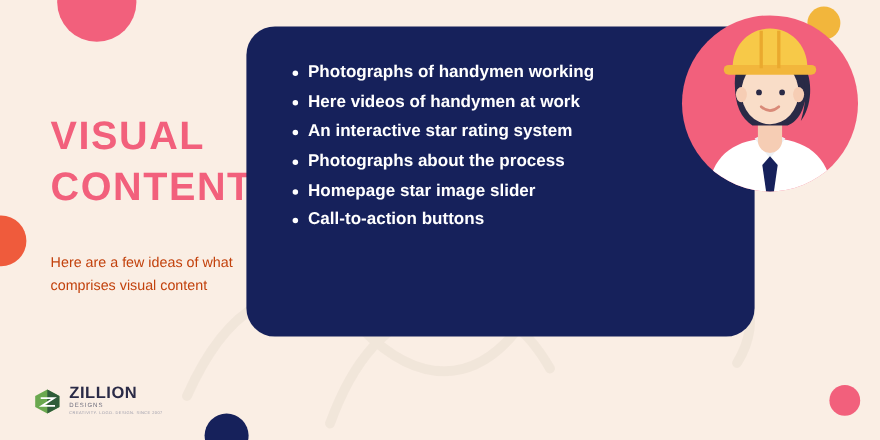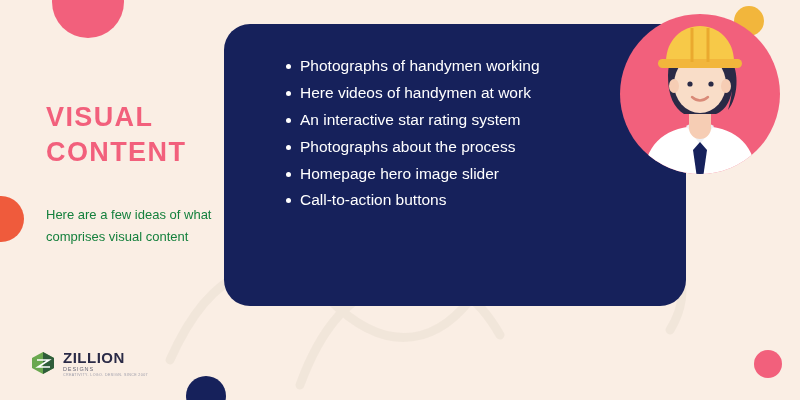--- a/index.html
+++ b/index.html
@@ -62,48 +62,49 @@
 
   
   .left-col {
     position: absolute;
     left: 46px;
     top: 100px;
     width: 180px;
   }
   .title {
     color: #f2607c;
-    font-size: 27px;
+    font-size: 36px;
     font-weight: bold;
     letter-spacing: 1.4px;
     line-height: 1.3;
     margin: 0 0 34px 0;
     text-transform: uppercase;
   }
   .subtitle {
-    color: #15803d;
+    color: #c2410c;
     font-size: 13px;
     line-height: 1.65;
     margin: 0;
   }
 
   
   .card {
     position: absolute;
     left: 224px;
     top: 24px;
     width: 462px;
     height: 282px;
     background: #16215b;
     border-radius: 26px;
   }
   .bullets {
     margin: 0;
-    padding: 34px 20px 0 62px;
+    padding: 34px 20px 0 42px;
     list-style: none;
+    font-weight: bold;
   }
   .bullets li {
     position: relative;
     color: #ffffff;
     font-size: 15.5px;
     line-height: 1.0;
     padding: 0 0 0 14px;
     margin: 0 0 11.4px 0;
     white-space: nowrap;
   }
@@ -132,21 +133,21 @@
     border-radius: 50%;
     background: #f2607c;
   }
 
   
   .logo {
     position: absolute;
     left: 30px;
     bottom: 22px;
     display: flex;
-    align-items: flex-start;
+    align-items: flex-end;
     gap: 7px;
   }
   .logo-mark {
     width: 26px;
     height: 26px;
     position: relative;
   }
   .logo-text {
     display: flex;
     flex-direction: column;
@@ -191,21 +192,21 @@
     <h1 class="title">VISUAL CONTENT</h1>
     <p class="subtitle">Here are a few ideas of what comprises visual content</p>
   </div>
 
   <div class="card">
     <ul class="bullets">
       <li>Photographs of handymen working</li>
       <li>Here videos of handymen at work</li>
       <li>An interactive star rating system</li>
       <li>Photographs about the process</li>
-      <li>Homepage hero image slider</li>
+      <li>Homepage star image slider</li>
       <li>Call-to-action buttons</li>
     </ul>
   </div>
 
   <div class="avatar">
     <div class="ring"></div>
     <svg viewBox="0 0 160 160" width="160" height="160" style="position:absolute;inset:0">
       <defs>
         <clipPath id="avatarClip">
             <circle cx="80" cy="80" r="80"></circle>

